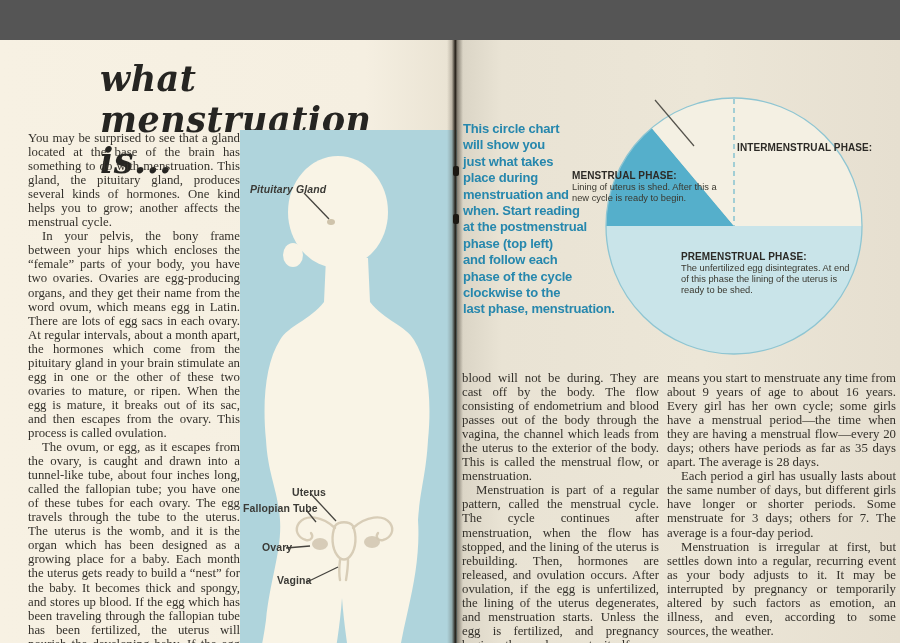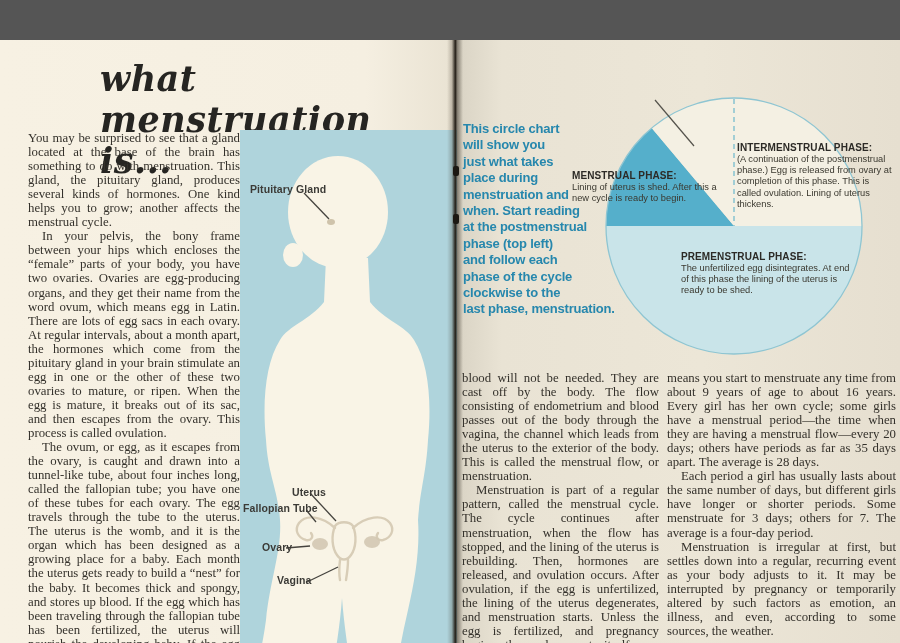--- a/index.html
+++ b/index.html
@@ -96,21 +96,21 @@
         <g stroke="#45433e" stroke-width="1.3">
           <line x1="64" y1="63" x2="89" y2="89"></line>
           <line x1="70" y1="363" x2="96" y2="391"></line>
           <line x1="67" y1="381" x2="76" y2="392"></line>
           <line x1="46" y1="418" x2="70" y2="416"></line>
           <line x1="67" y1="452" x2="98" y2="437"></line>
         </g>
       </svg>
     </div>
 
-    <div class="fig-label" style="left:250px;top:143px;">Pituitary Gland</div>
+    <div class="fig-label" style="left:250px;top:143px;font-style:italic;">Pituitary Gland</div>
     <div class="fig-label" style="left:277px;top:446px;padding-left:15px;">Uterus</div>
     <div class="fig-label" style="left:243px;top:462px;">Fallopian Tube</div>
     <div class="fig-label" style="left:262px;top:501px;">Ovary</div>
     <div class="fig-label" style="left:277px;top:534px;">Vagina</div>
   </div>
 
   <div class="page-right">
     <div class="intro-blue" style="left:6px;top:81px;position:absolute;">This circle chart
 will show you
 just what takes
@@ -119,21 +119,21 @@
 when. Start reading
 at the postmenstrual
 phase (top left)
 and follow each
 phase of the cycle
 clockwise to the
 last phase, menstruation.</div>
     <div class="pagenum pn5" style="left:414px;top:604px;">5</div>
 
     <div class="bodycol" style="left:5px;top:331px;width:197px;">
-      <p>blood will not be needed. They are cast off by the body. The flow consisting of endometrium and blood passes out of the body through the vagina, the channel which leads from the uterus to the exterior of the body. This is called the menstrual flow, or menstruation.</p>
+      <p>blood will not be during. They are cast off by the body. The flow consisting of endometrium and blood passes out of the body through the vagina, the channel which leads from the uterus to the exterior of the body. This is called the menstrual flow, or menstruation.</p>
       <p>Menstruation is part of a regular pattern, called the menstrual cycle. The cycle continues after menstruation, when the flow has stopped, and the lining of the uterus is rebuilding. Then, hormones are released, and ovulation occurs. After ovulation, if the egg is unfertilized, the lining of the uterus degenerates, and menstruation starts. Unless the egg is fertilized, and pregnancy begins, the cycle repeats itself over and over, for as long as you continue to menstruate.</p>
       <p>You start to have a repeated menstrual cycle when you reach adolescence. This</p>
     </div>
     <div class="bodycol" style="left:210px;top:331px;width:229px;">
       <p>means you start to menstruate any time from about 9 years of age to about 16 years. Every girl has her own cycle; some girls have a menstrual period—the time when they are having a menstrual flow—every 20 days; others have periods as far as 35 days apart. The average is 28 days.</p>
       <p>Each period a girl has usually lasts about the same number of days, but different girls have longer or shorter periods. Some menstruate for 3 days; others for 7. The average is a four-day period.</p>
       <p>Menstruation is irregular at first, but settles down into a regular, recurring event as your body adjusts to it. It may be interrupted by pregnancy or temporarily altered by such factors as emotion, an illness, and even, according to some sources, the weather.</p>
     </div>
   </div>
 
@@ -146,21 +146,20 @@
           <path d="M136,136 L53.7,37.9 A128,128 0 0 1 136.0,8.0 Z" fill="#f4f0e3"></path>
         </g>
       <circle cx="136" cy="136" r="128" fill="none" stroke="#8ec5d2" stroke-width="1.3"></circle>
       <line x1="136" y1="9" x2="136" y2="136" stroke="#7fbfcf" stroke-width="1.4" stroke-dasharray="5,4"></line>
       <line x1="57" y1="10" x2="96" y2="56" stroke="#55534c" stroke-width="1.2"></line>
     </svg>
   </div>
 
   <div class="pie-label lab-inter">
     <h4>INTERMENSTRUAL PHASE:</h4>
-    <p>(A continuation of the postmenstrual phase.) Egg is released from ovary at completion of this phase. This is called ovulation. Lining of uterus thickens.</p>
   </div>
   <div class="pie-label lab-men">
     <h4>MENSTRUAL PHASE:</h4>
     <p>Lining of uterus is shed. After this a new cycle is ready to begin.</p>
   </div>
   <div class="pie-label lab-pre">
     <h4>PREMENSTRUAL PHASE:</h4>
     <p>The unfertilized egg disintegrates. At end of this phase the lining of the uterus is ready to be shed.</p>
   </div>
 

